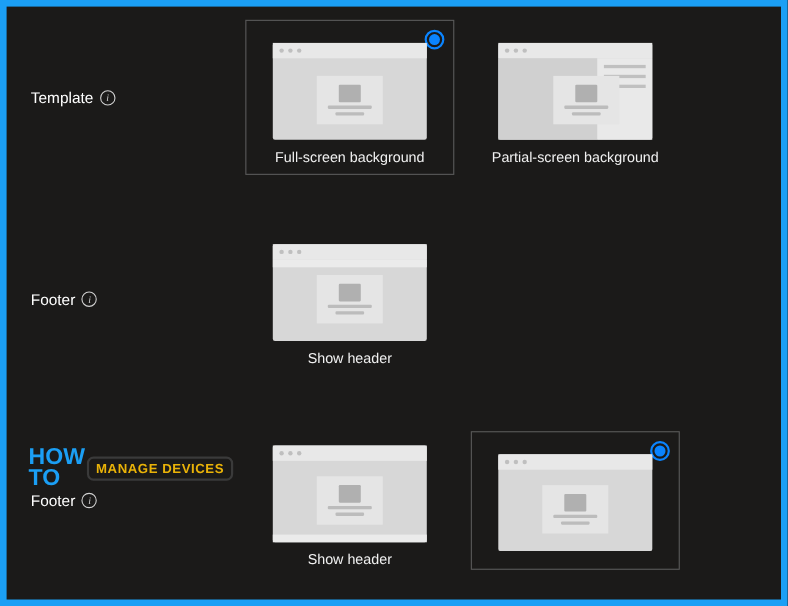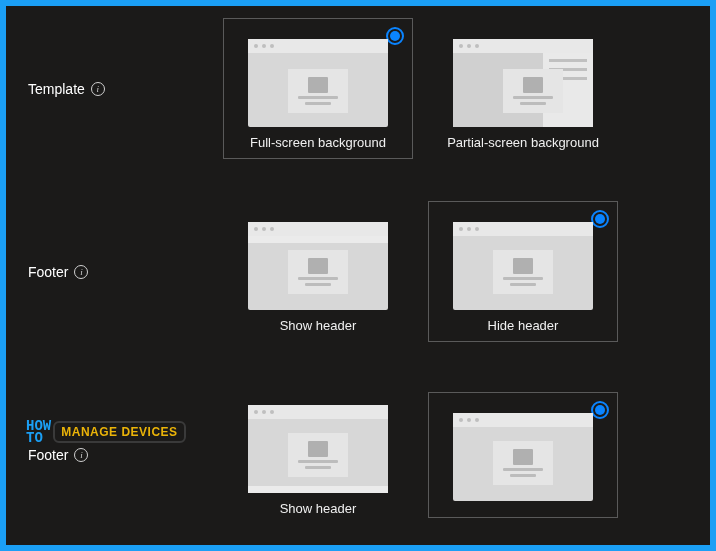--- a/index.html
+++ b/index.html
@@ -183,25 +183,24 @@
   }
   .watermark {
     position: absolute;
     left: 20px;
     bottom: 100px;
     display: flex;
     align-items: center;
     font-weight: 800;
   }
   .watermark .how {
-    font-size: 14px;
+    font-size: 21px;
     line-height: 0.9;
     color: #1b9ff5;
     margin-right: 2px;
-    font-family: Liberation Mono, monospace;
   }
   .watermark .how span { display:block; }
   .watermark .box {
     border: 2px solid #3a3a3a;
     border-radius: 6px;
     padding: 2px 6px;
     font-size: 12px;
     color: #eab308;
     letter-spacing: 0.5px;
   }
@@ -274,36 +273,20 @@
         <div class="hdr"></div>
         <div class="card">
             <div class="img-block"></div>
             <div class="line"></div>
             <div class="line short"></div>
           </div>
       </div>
       <div class="option-label">Show header</div>
     </div>
 
-    <div class="option selected">
-      <span class="radio"></span>
-      <div class="thumb h-hide">
-        <div class="browser-top">
-            <span class="dot1"></span>
-            <span class="dot2"></span>
-            <span class="dot3"></span>
-          </div>
-        <div class="card">
-            <div class="img-block"></div>
-            <div class="line"></div>
-            <div class="line short"></div>
-          </div>
-      </div>
-      <div class="option-label">Hide header</div>
-    </div>
   </div>
 
   <div class="watermark">
     <div class="how">
       <span>HOW</span>
       <span>TO</span>
     </div>
     <div class="box">MANAGE DEVICES</div>
   </div>
 

